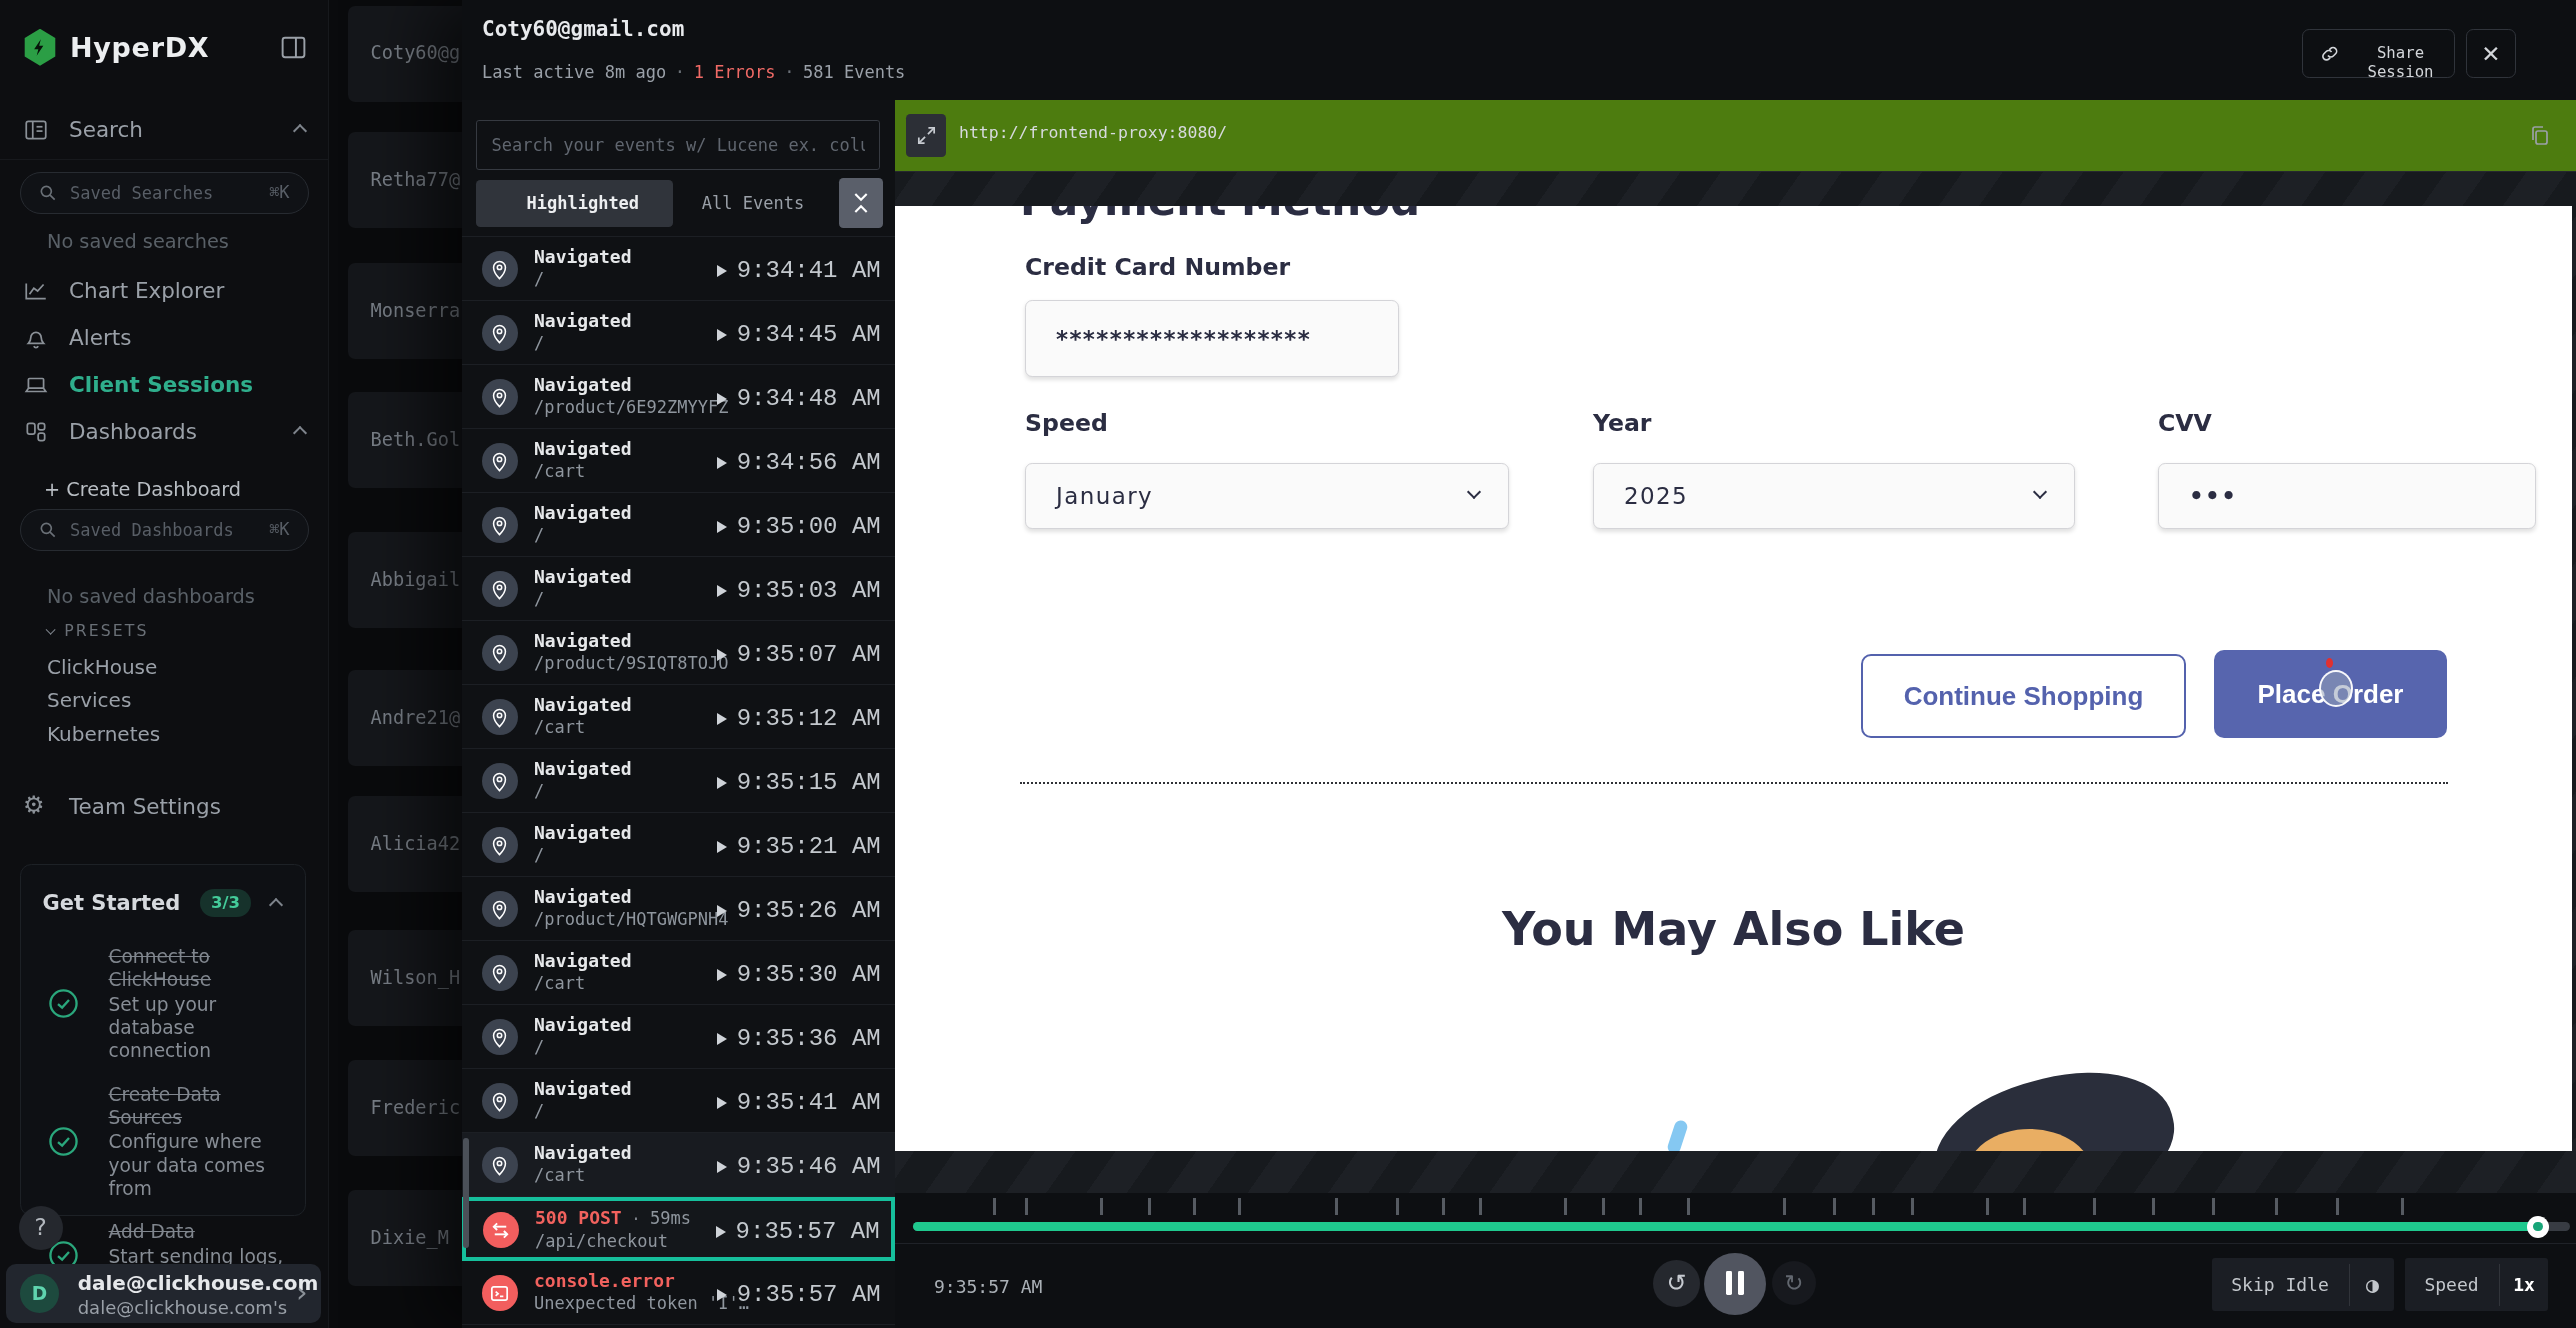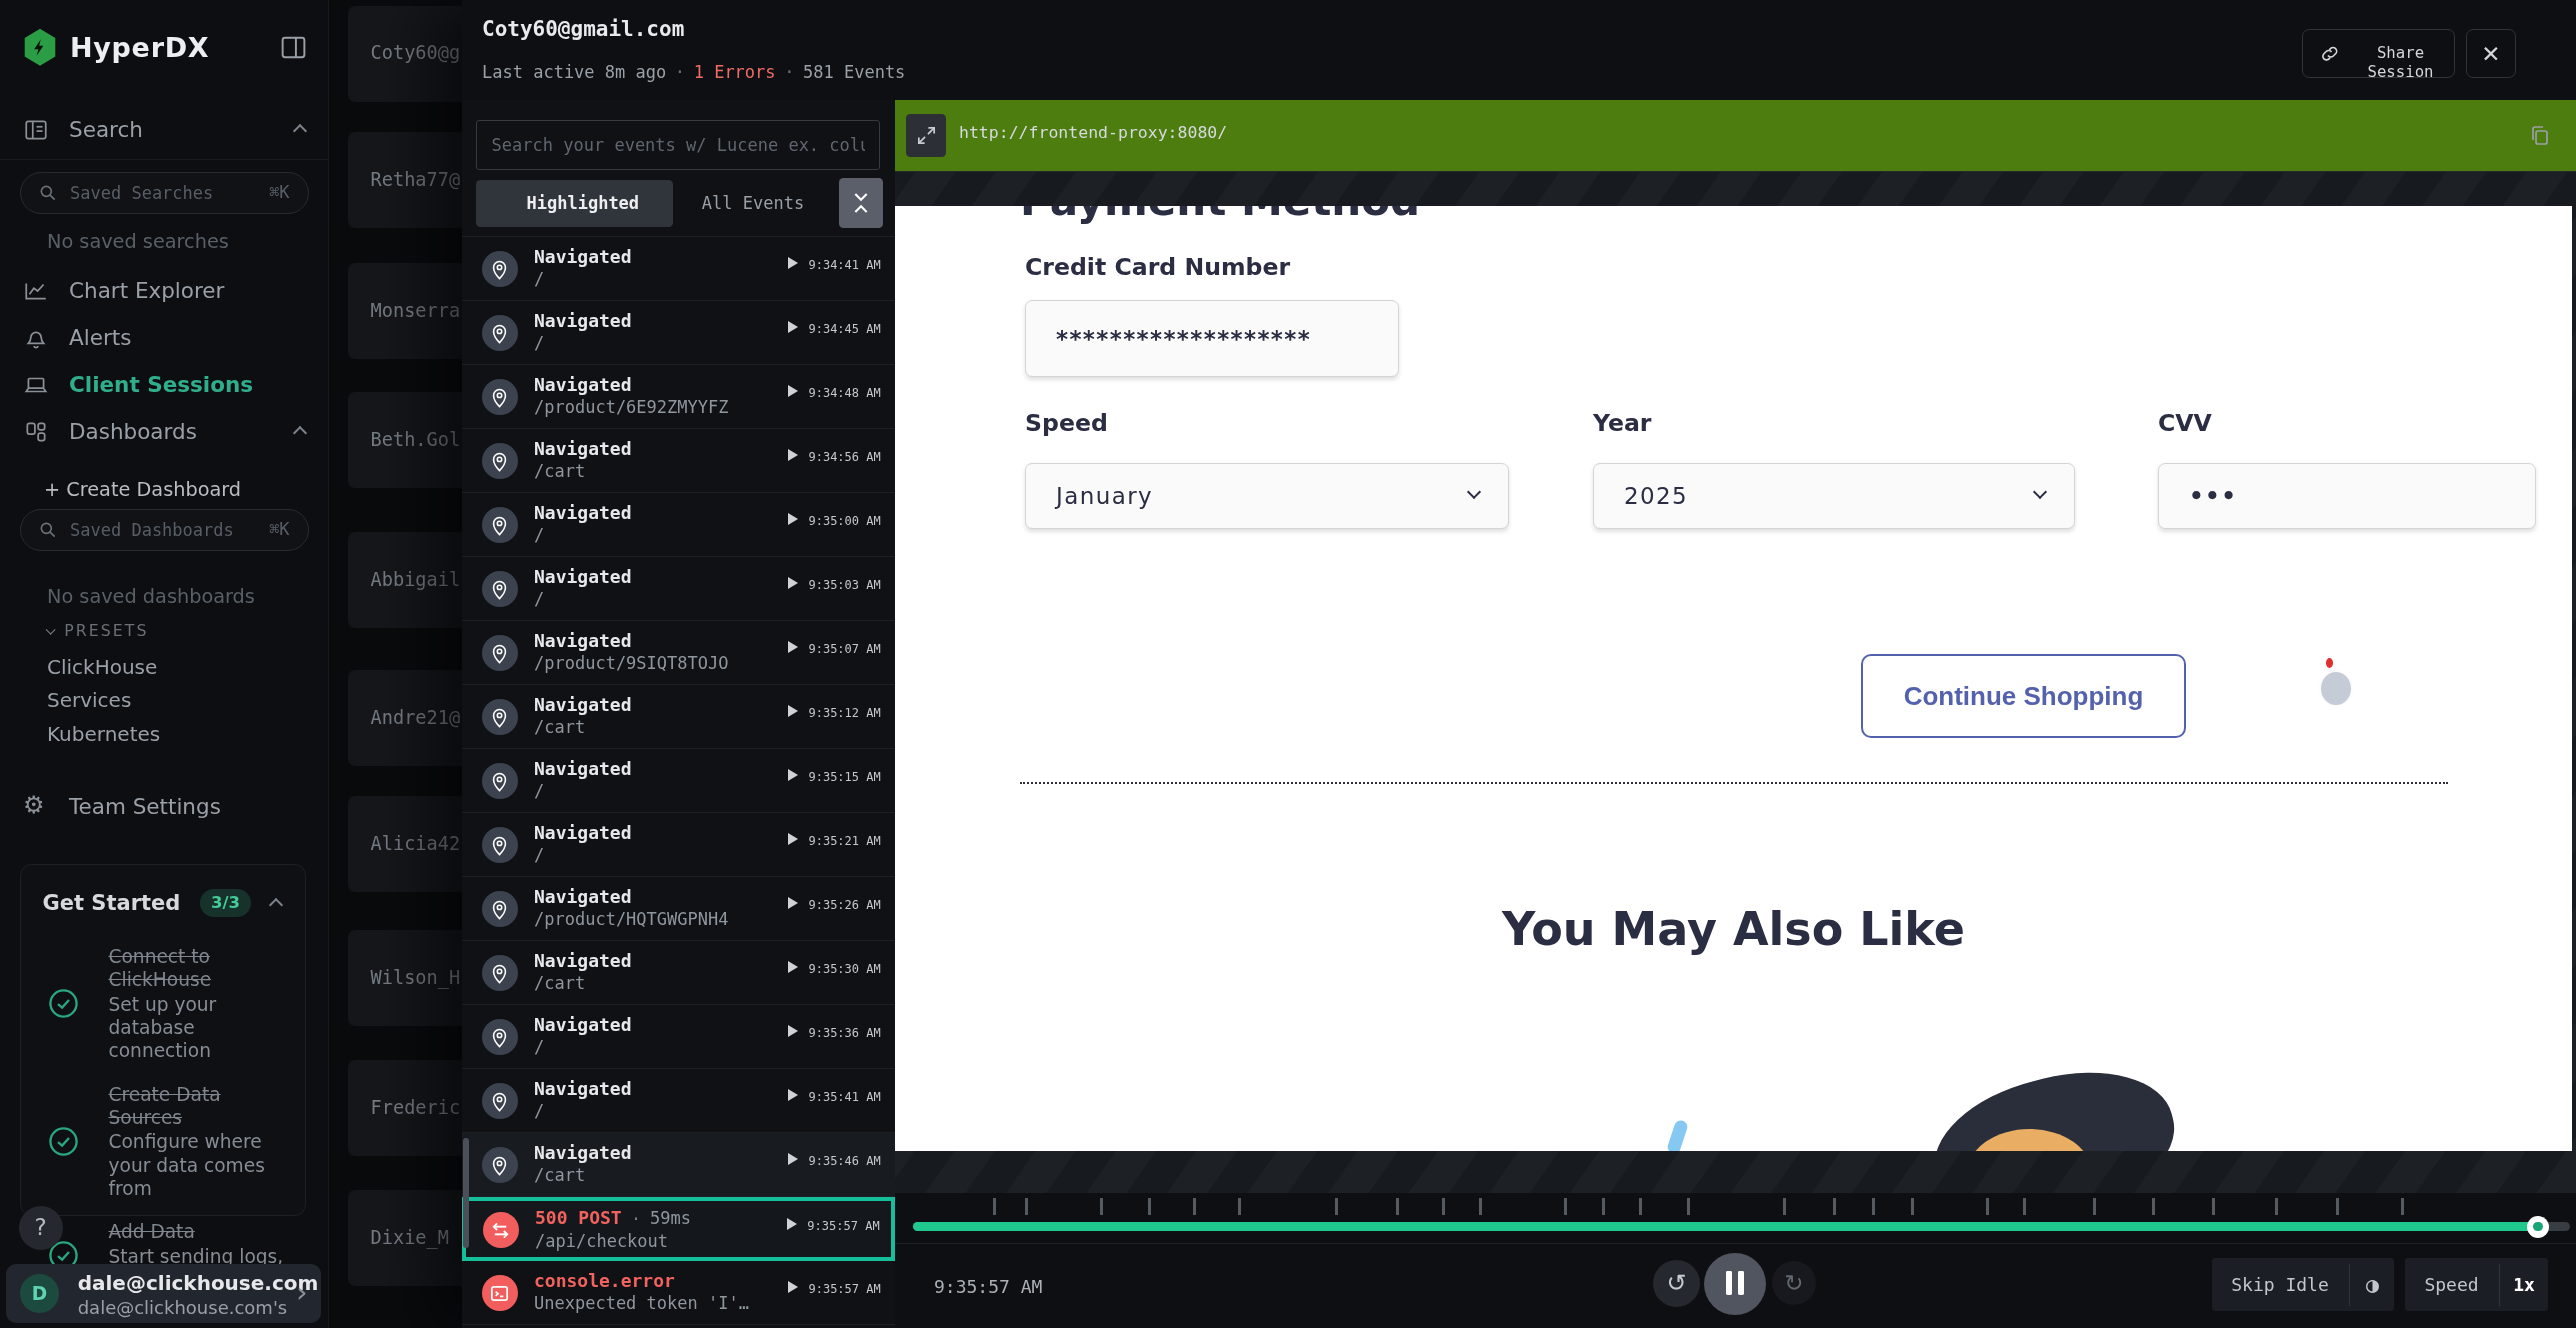--- a/index.html
+++ b/index.html
@@ -84,21 +84,21 @@
   .ev-icon svg { position:absolute; left:6.4px; top:6.4px; }
   .ev-icon.red { background:#f25e5e; }
   .ev-row.selected .ev-icon { left:17px; top:11.4px; }
   .ev-text { position:absolute; left:72px; top:8.6px; }
   .ev-row.selected .ev-text { left:69px; top:5.7px; }
   .ev-title { font-size:18px; font-weight:bold; color:#e6e8ea; white-space:nowrap; }
   .ev-title .err { color:#f2625e; }
   .ev-title .sep { color:#80868e; font-weight:normal; font-size:15.7px; }
   .ev-title .dur { color:#8f969e; font-weight:normal; font-size:17px; }
   .ev-path { font-size:17px; color:#8f969e; margin-top:2.9px; white-space:nowrap; max-width:236px; overflow:hidden; }
-  .ev-time { position:absolute; right:14.3px; top:20px; font-size:12px; color:#c3c8cd; white-space:nowrap; }
+  .ev-time { position:absolute; right:14.3px; top:20px; font-size:24px; color:#c3c8cd; white-space:nowrap;font-family:Liberation Mono, monospace; }
   .ev-row.selected .ev-time { right:11.4px; top:17px; }
   .play-tri { display:inline-block; width:0; height:0; border-left:10.7px solid #cfd3d8; border-top:6.4px solid transparent; border-bottom:6.4px solid transparent; margin-right:10px; }
   .list-scrollbar { position:absolute; left:1.4px; top:1038px; width:5.7px; height:110px; border-radius:2.9px; background:#4b5058; }
   
   .replay { position:absolute; left:433px; top:100px; width:1682px; height:1228px; }
   .urlbar { position:absolute; left:0; top:0; width:1682px; height:72px; background:#4d7c0f; border-bottom:1.4px solid #25282e; }
   .expand-btn { position:absolute; left:11.4px; top:14.3px; width:40px; height:43px; background:#2c2f36; border-radius:4.3px; cursor:pointer; }
   .expand-btn svg { position:absolute; left:8.6px; top:10px; }
   .url-text { position:absolute; left:64px; top:23px; font-size:16.5px; color:#d7dade; }
   .copy-btn { position:absolute; right:18.6px; top:15.7px; width:36px; height:40px; cursor:pointer; }
@@ -623,20 +623,21 @@
             <span class="vp-select-chev"></span>
           </div>
           <div class="vp-input" style="left:698px;top:257px;width:482px;height:66px">
             <span class="val" style="font-weight:normal">2025</span>
             <span class="vp-select-chev"></span>
           </div>
           <div class="vp-input" style="left:1263px;top:257px;width:378px;height:66px">
             <span class="val">•••</span>
           </div>
           <button class="btn-outline">Continue Shopping</button>
+          <button class="btn-fill">Place Order</button>
           <div class="cursor-ind"></div>
           <div class="cursor-dot"></div>
           <div class="dotted-div"></div>
           <div class="upsell">You May Also Like</div>
           <div class="prod-blob"></div>
           <div class="prod-lens"></div>
           <div class="prod-blue"></div>
         </div>
       </div>
 

